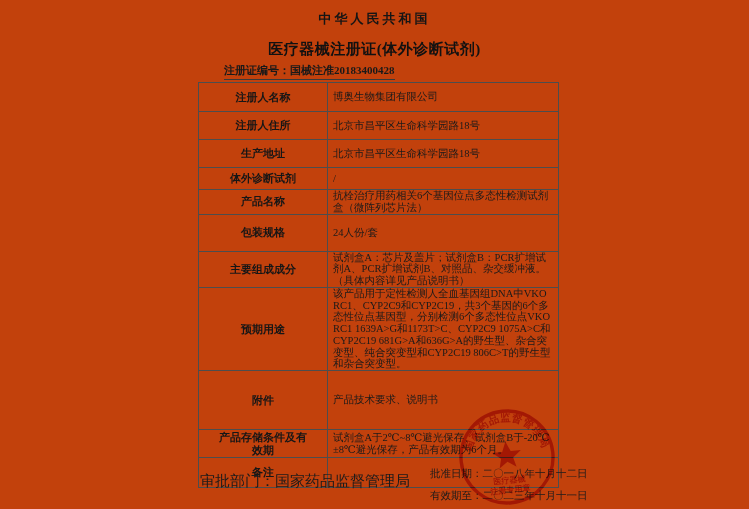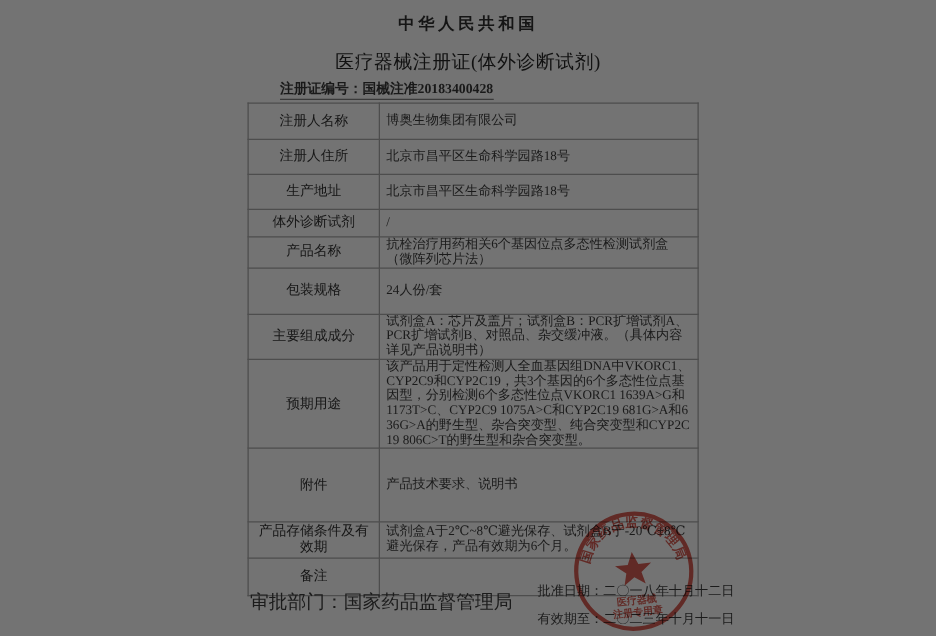--- a/index.html
+++ b/index.html
@@ -6,32 +6,32 @@
   body{
     width:749px;height:509px;
     background:#f4f4f2;
     font-family:"Liberation Serif","DejaVu Serif",serif;
     color:#1c1c1c;
     overflow:hidden;
   }
   .page{
     position:relative;
     width:749px;height:509px;
-    background:#737373;
+    background:#c2410c;
   }
   .title{
     position:absolute;top:10px;left:0;width:749px;
     text-align:center;
     font-size:13px;font-weight:bold;letter-spacing:3px;
     color:#151515;
   }
   .subtitle{
     position:absolute;top:40px;left:0;width:749px;
     text-align:center;
-    font-size:15px;font-weight:normal;letter-spacing:0.5px;
+    font-size:15px;font-weight:bold;letter-spacing:0.5px;
     color:#111;
   }
   .regline{
     position:absolute;top:63px;left:224px;
     font-size:11px;font-weight:bold;
     border-bottom:1px solid #3a3a3a;
     padding-bottom:1px;
     color:#191919;
   }
   table.cert-table{
@@ -41,23 +41,23 @@
     table-layout:fixed;
   }
   table.cert-table th,
   table.cert-table td{
     border:1px solid #4d4d4d;
     vertical-align:middle;
     overflow:hidden;
   }
   table.cert-table th{
     width:88px;
-    font-size:11px;font-weight:normal;
+    font-size:11px;font-weight:bold;
     text-align:center;
-    padding:1px 8px;
+    padding:1px 20px;
     line-height:1.15;
     color:#161616;
   }
   table.cert-table td{
     font-size:10.5px;
     text-align:left;
     padding:0 5px;
     line-height:1.12;
     color:#1a1a1a;
     font-weight:500;

